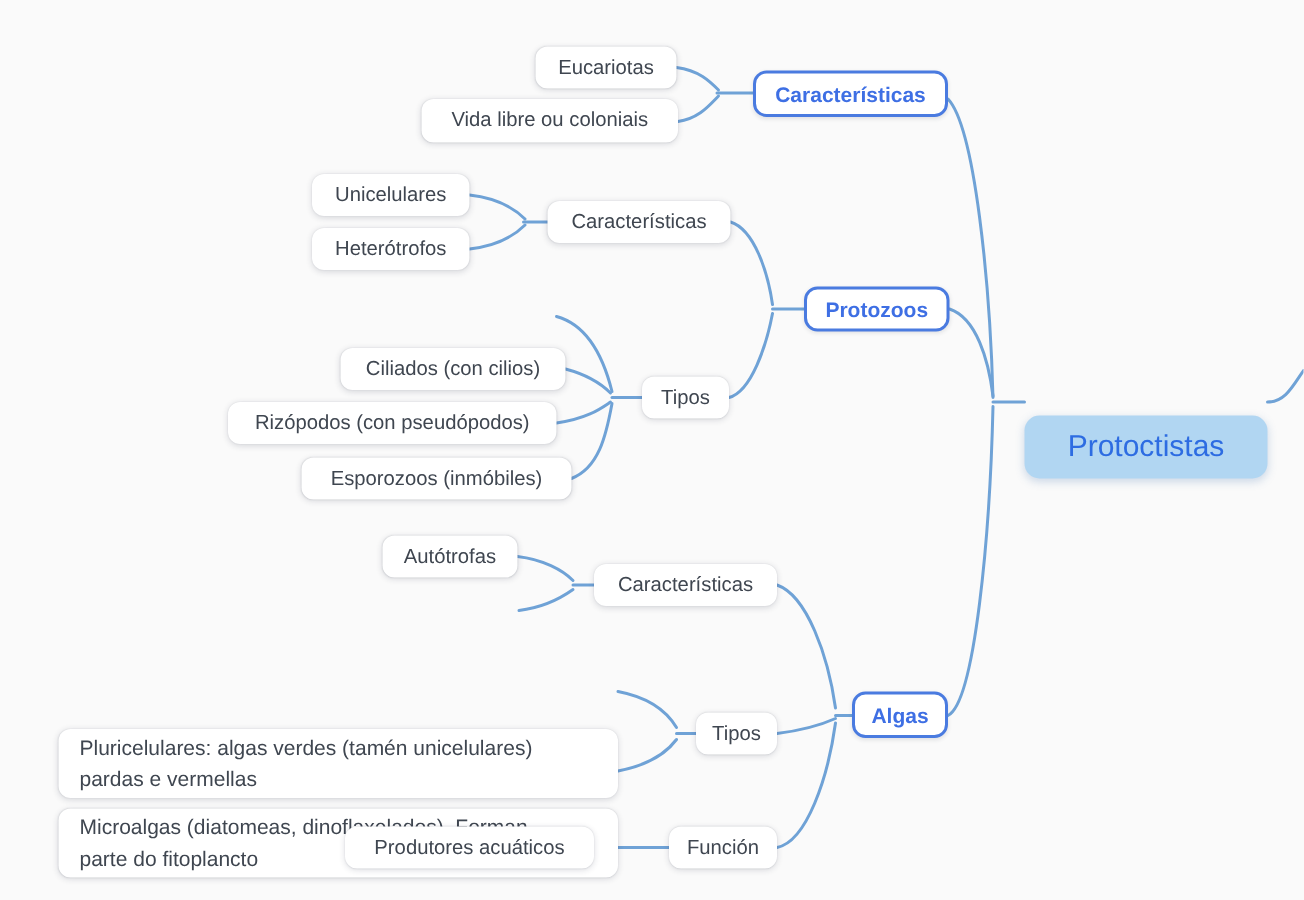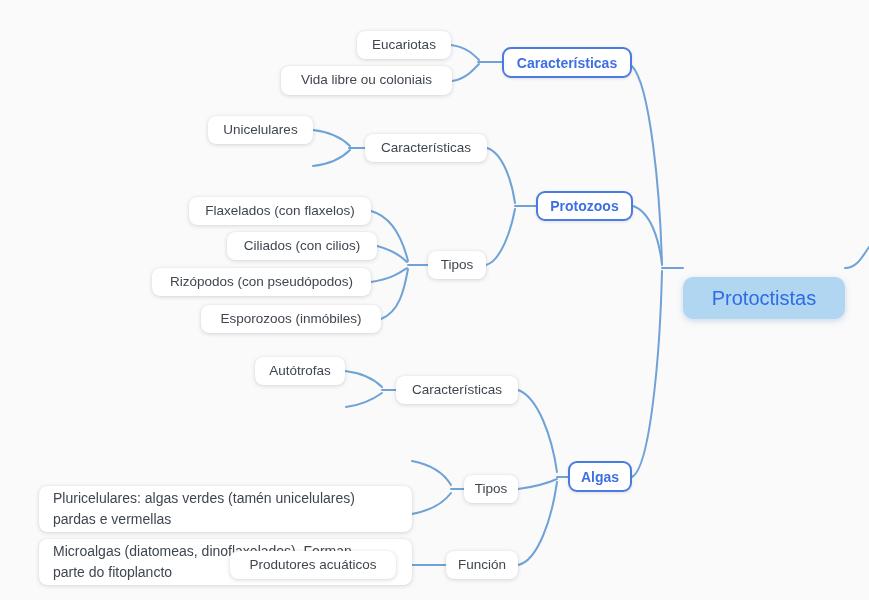--- a/index.html
+++ b/index.html
@@ -83,22 +83,22 @@
     <path d="M557,477 H568"></path>
 
     <path d="M396,565 H446"></path>
   </svg>
 
   <div class="node" style="left:357px;top:31px;width:94px;height:28px">Eucariotas</div>
   <div class="node" style="left:281px;top:66px;width:171px;height:29px">Vida libre ou coloniais</div>
   <div class="branch" style="left:502px;top:47px;width:130px;height:31px">Características</div>
 
   <div class="node" style="left:208px;top:116px;width:105px;height:28px">Unicelulares</div>
+  <div class="node" style="left:208px;top:152px;width:105px;height:28px">Heterótrofos</div>
   <div class="node" style="left:365px;top:134px;width:122px;height:28px">Características</div>
-  <div class="node" style="left:189px;top:197px;width:182px;height:28px">Flaxelados (con flaxelos)</div>
   <div class="node" style="left:227px;top:232px;width:150px;height:28px">Ciliados (con cilios)</div>
   <div class="node" style="left:152px;top:268px;width:219px;height:28px">Rizópodos (con pseudópodos)</div>
   <div class="node" style="left:201px;top:305px;width:180px;height:28px">Esporozoos (inmóbiles)</div>
   <div class="node" style="left:428px;top:251px;width:58px;height:28px">Tipos</div>
   <div class="branch" style="left:536px;top:191px;width:97px;height:30px">Protozoos</div>
 
   <div class="node" style="left:255px;top:357px;width:90px;height:28px">Autótrofas</div>
   <div class="node" style="left:396px;top:376px;width:122px;height:28px">Características</div>
   <div class="node wide" style="left:39px;top:438px;width:373px">Pluricelulares: algas verdes (tamén unicelulares)
 pardas e vermellas</div>

